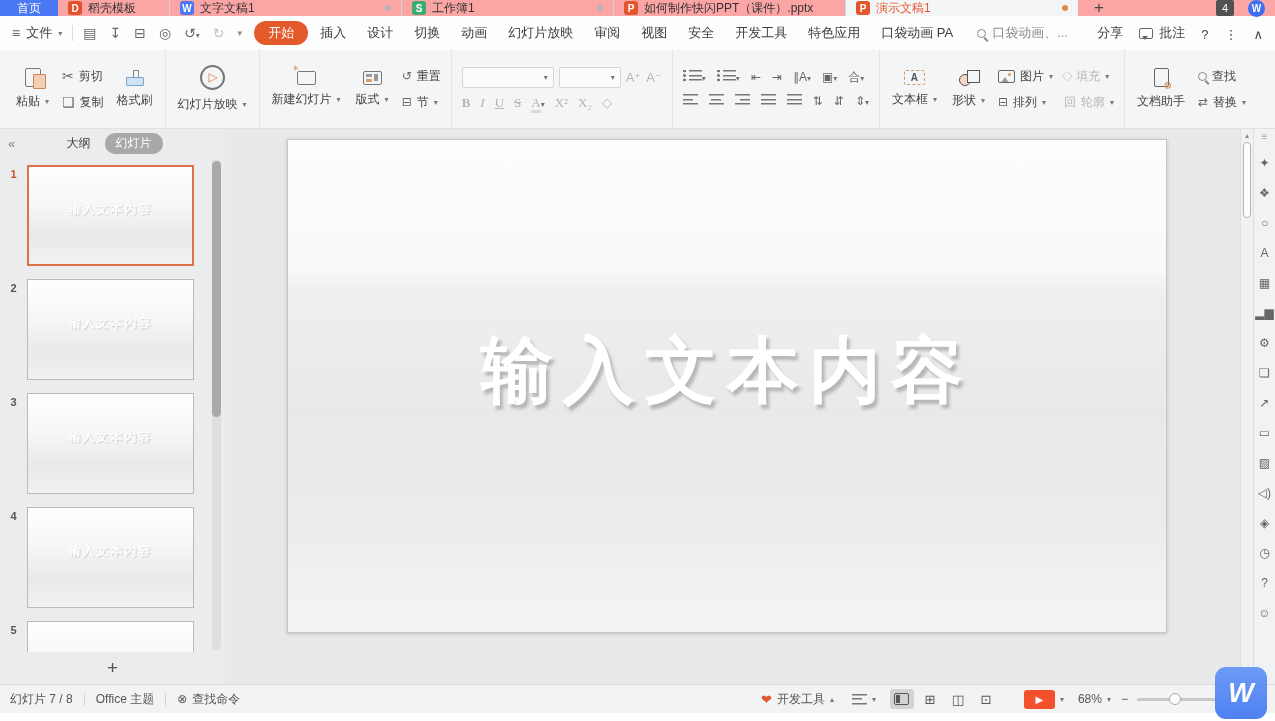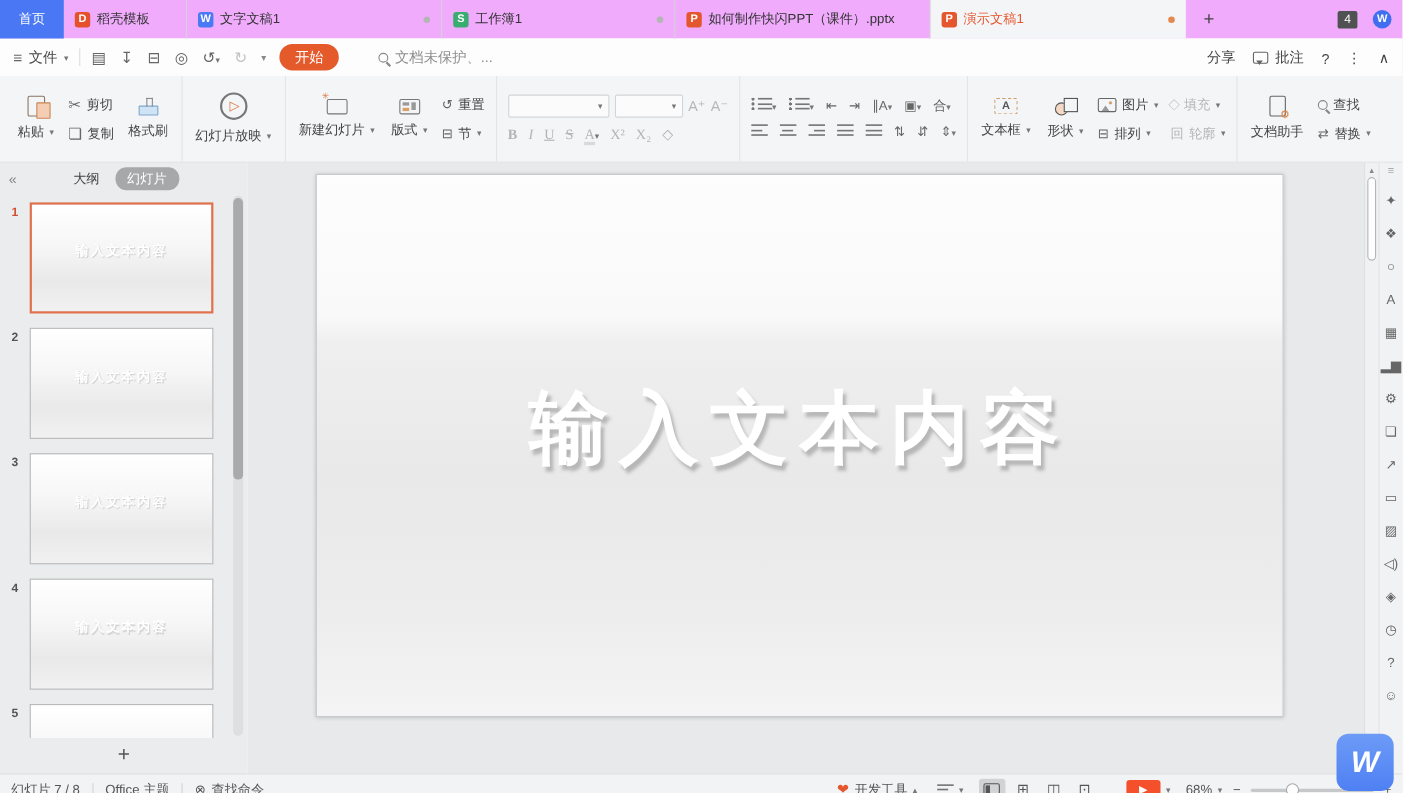--- a/index.html
+++ b/index.html
@@ -1,20 +1,20 @@
 <!DOCTYPE html>
 <html><head>
 <meta charset="utf-8">
 <style>
   *{box-sizing:border-box;margin:0;padding:0}
   body{width:1275px;height:721px;font-family:"Liberation Sans","DejaVu Sans",sans-serif;overflow:hidden;background:#fff;position:relative;user-select:none}
   .nowrap{white-space:nowrap}
 
   
-  .tabbar{height:35px;background:#f0abfc;display:flex;align-items:stretch;font-size:12px;color:#333}
+  .tabbar{height:16px;background:#fca5a5;display:flex;align-items:stretch;font-size:12px;color:#333}
   .hometab{width:58px;background:#4a78f4;color:#fff;display:flex;align-items:center;justify-content:center;flex:none}
   .tab{display:flex;align-items:center;gap:6px;padding:0 10px;border-right:1px solid #d2d3d4;overflow:hidden;flex:none}
   .tab.active{background:#f4f5f6;color:#e4572e;border-right:none}
   .appic{width:14px;height:14px;border-radius:3px;color:#fff;font-size:10px;font-weight:bold;display:flex;align-items:center;justify-content:center;flex:none}
   .ic-docer{background:#e6502a}.ic-writer{background:#4a79f5}.ic-sheet{background:#3aac6f}.ic-ppt{background:#e4572e}
   .tabdot{width:6px;height:6px;border-radius:50%;background:#b4b5b6;margin-left:auto;flex:none}
   .tabdot.orange{background:#e4884f}
   .tab-plus{width:42px;display:flex;align-items:center;justify-content:center;font-size:17px;color:#444}
   .tbadge{width:18px;height:16px;background:#4f5152;border-radius:2px;color:#fff;font-size:11px;display:flex;align-items:center;justify-content:center;align-self:center;margin:0 10px}
   .wlogo{width:17px;height:17px;border-radius:50%;background:#3f6ff0;color:#fff;font-size:10px;font-weight:bold;display:flex;align-items:center;justify-content:center;align-self:center;margin:0 10px 0 4px}
@@ -180,23 +180,36 @@
   <div class="qicons">
     <span><span>▤</span></span>
     <span><span>↧</span></span>
     <span><span>⊟</span></span>
     <span><span>◎</span></span>
     <span><span>↺</span><span class="caret">▾</span></span>
     <span class="gray"><span>↻</span></span>
     <span class="smallcaret"><span>▾</span></span>
   </div>
   <div class="pill"><span>开始</span></div>
+  <div class="mitems">
+    <span>插入</span>
+    <span>设计</span>
+    <span>切换</span>
+    <span>动画</span>
+    <span>幻灯片放映</span>
+    <span>审阅</span>
+    <span>视图</span>
+    <span>安全</span>
+    <span>开发工具</span>
+    <span>特色应用</span>
+    <span>口袋动画 PA</span>
+  </div>
   <div class="msearch">
     <span class="mag"></span>
-    <span>文档未保护、...</span>
+    <span>口袋动画、...</span>
   </div>
   <div class="mright">
     <span>分享</span>
     <span style="display:flex;align-items:center;gap:6px">
       <span class="ci ci-bubble"></span>
       <span>批注</span>
     </span>
     <span><span>?</span></span>
     <span><span>⋮</span></span>
     <span><span>∧</span></span>

